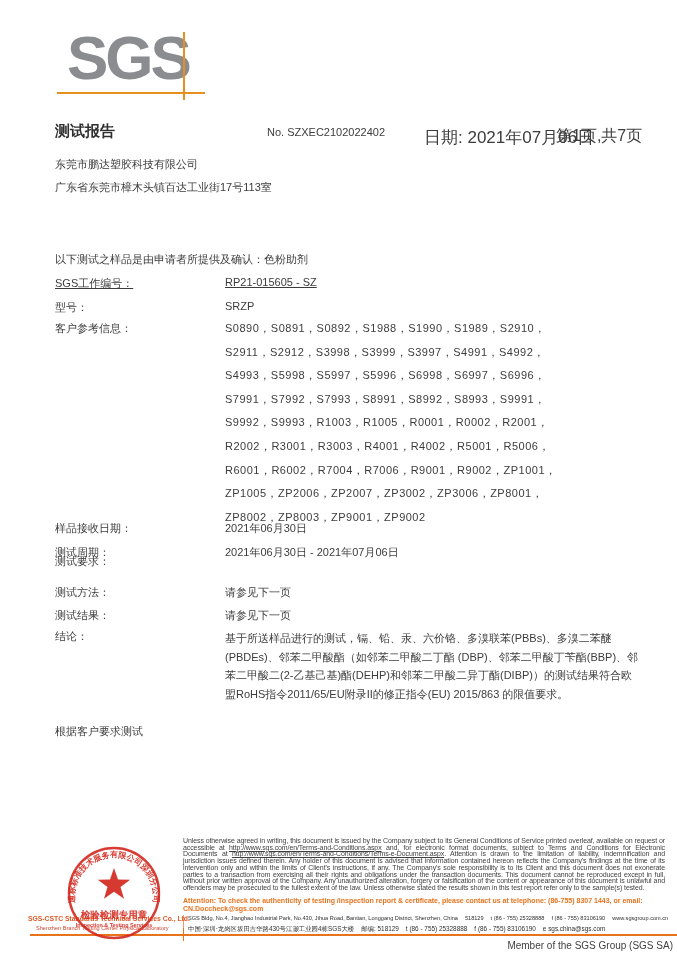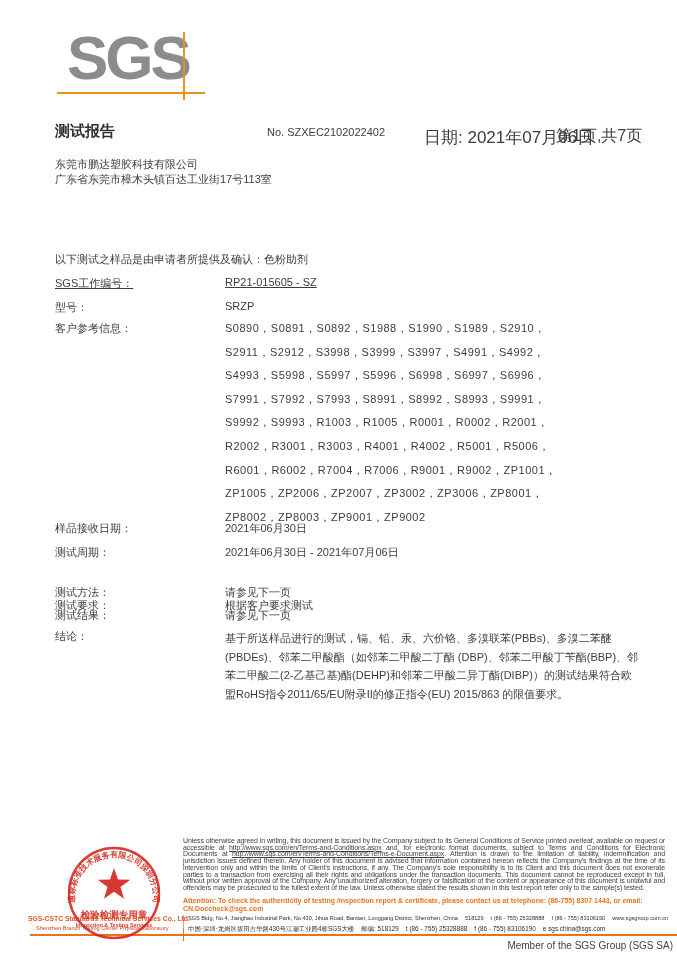--- a/index.html
+++ b/index.html
@@ -12,30 +12,30 @@
     color:#8a8c8f;letter-spacing:-3px;line-height:60px;}
   .logo-hline{position:absolute;left:57px;top:92px;width:148px;height:2px;background:#e8901d;}
   .logo-vline{position:absolute;left:183px;top:32px;width:2px;height:68px;background:#e8901d;}
   
   .hdr-title{position:absolute;left:55px;top:122px;font-size:15px;font-weight:bold;color:#2f2f2f;}
   .hdr-no{position:absolute;left:233px;top:126px;font-size:11px;padding-left:34px;}
   .hdr-date{position:absolute;left:424px;top:126px;font-size:17px;}
   .hdr-page{position:absolute;left:556px;top:126px;font-size:16px;}
   
   .applicant-name{position:absolute;left:55px;top:157px;font-size:11px;}
-  .applicant-addr{position:absolute;left:55px;top:172px;font-size:11px;}
+  .applicant-addr{position:absolute;left:55px;top:180px;font-size:11px;}
   
   .intro{position:absolute;left:55px;top:252px;font-size:11px;}
   .row{position:absolute;left:55px;right:35px;display:flex;font-size:11px;}
   .row .lbl{width:170px;flex:0 0 170px;}
   .row .val{flex:1;}
   .r-workno{top:276px;text-decoration:underline;} .r-model{top:300px;}
   .r-clientref{top:317px;}
   .r-clientref .val div{line-height:23.6px;letter-spacing:0.5px;}
-  .r-received{top:521px;} .r-period{top:545px;} .r-req{top:598px;}
+  .r-received{top:521px;} .r-period{top:545px;} .r-req{top:554px;flex-direction:column;}
   .r-method{top:585px;} .r-result{top:608px;}
   .r-conclusion{top:629px;}
   .r-conclusion .val{line-height:18.6px;width:420px;}
   
   .legal{position:absolute;left:183px;top:838px;width:482px;font-size:7px;line-height:6.7px;
     text-align:justify;color:#3f3f3f;letter-spacing:-0.1px;}
   .legal .lnk{text-decoration:underline;}
   .attention{position:absolute;left:183px;top:897px;width:482px;font-size:7px;line-height:7.6px;
     font-weight:bold;color:#e8731d;}
   .addr-block{position:absolute;left:183px;top:915px;width:488px;border-left:1px solid #e8a06b;

